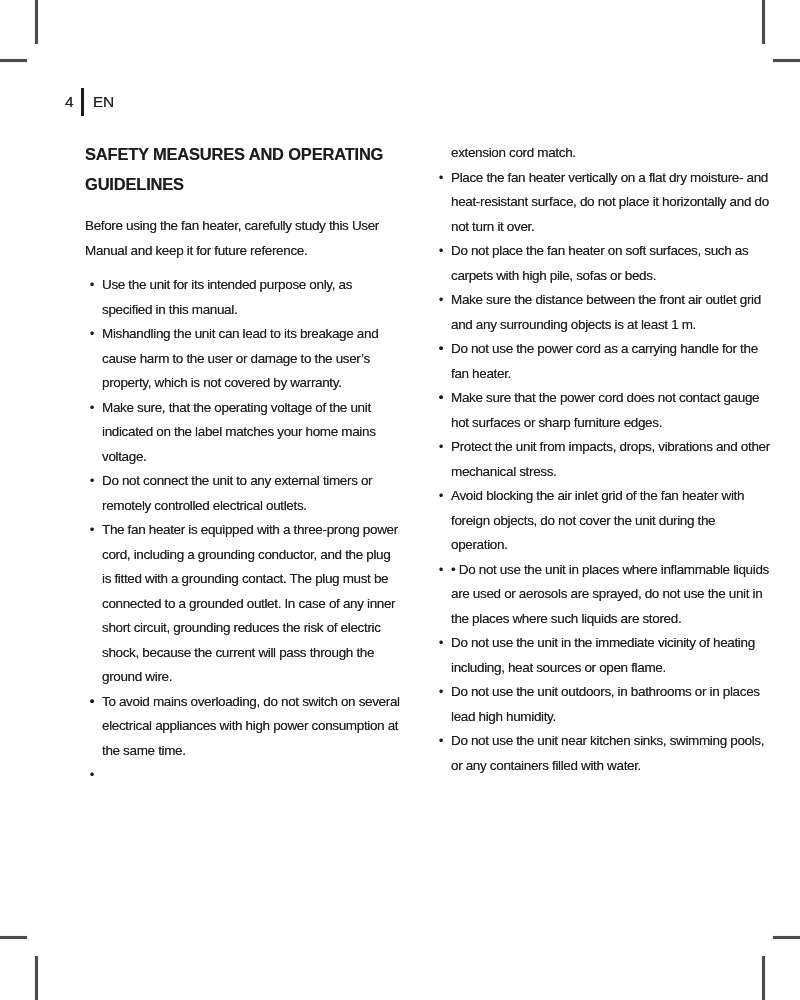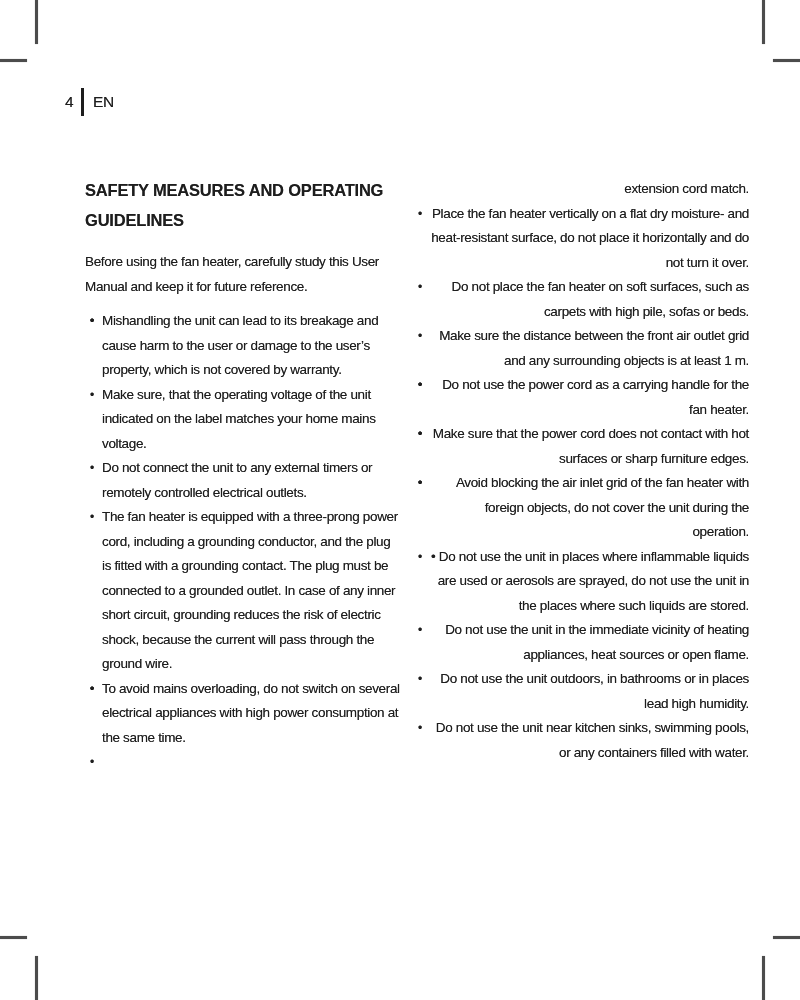--- a/index.html
+++ b/index.html
@@ -53,24 +53,23 @@
     margin: 0 9px 0 8px;
   }
 
   
   .col {
     position: absolute;
     font-size: 13.5px;
     line-height: 24.5px;
     letter-spacing: -0.35px;
     text-shadow: 0 0 0.55px rgba(0,0,0,0.55);
-    margin-top: 36px;
   }
   .col-left  { left: 85px;  top: 139px; width: 317px; }
-  .col-right { left: 413px; top: 141px; width: 336px; text-align: right; }
+  .col-right { left: 434px; top: 141px; width: 336px; }
 
   .section-title {
     margin: 0 0 0 0;
     font-size: 16.5px;
     font-weight: bold;
     line-height: 30px;
     letter-spacing: -0.2px;
     width: 300px;
   }
   .intro {
@@ -115,43 +114,43 @@
   <header class="page-header">
     <span>4</span>
     <span class="hdr-divider"></span>
     <span>EN</span>
   </header>
 
   <section class="col col-left">
     <h1 class="section-title">SAFETY MEASURES AND OPERATING GUIDELINES</h1>
     <p class="intro">Before using the fan heater, carefully study this User Manual and keep it for future reference.</p>
     <ul class="safety-list">
-      <li><span class="marker">•</span></li>
+      <li><span class="marker">•</span><span>Use the unit for its intended purpose only, as specified in this manual.</span></li>
       <li><span class="marker">•</span><span>Mishandling the unit can lead to its breakage and cause harm to the user or damage to the user’s property, which is not covered by warranty.</span></li>
       <li><span class="marker">•</span><span>Make sure, that the operating voltage of the unit indicated on the label matches your home mains voltage.</span></li>
       <li><span class="marker">•</span><span>Do not connect the unit to any external timers or remotely controlled electrical outlets.</span></li>
       <li><span class="marker">•</span><span>The fan heater is equipped with a three-prong power cord, including a grounding conductor, and the plug is fitted with a grounding contact. The plug must be connected to a grounded outlet. In case of any inner short circuit, grounding reduces the risk of electric shock, because the current will pass through the ground wire.</span></li>
       <li><span class="marker">•</span></li>
       <li><span class="marker">•</span><span>To avoid mains overloading, do not switch on several electrical appliances with high power consumption at the same time.</span></li>
       <li><span class="marker">•</span></li>
     </ul>
   </section>
 
   <section class="col col-right">
     <p class="continuation">extension cord match.</p>
     <ul class="safety-list">
       <li><span class="marker">•</span><span>Place the fan heater vertically on a flat dry moisture- and heat-resistant surface, do not place it horizontally and do not turn it over.</span></li>
       <li><span class="marker">•</span><span>Do not place the fan heater on soft surfaces, such as carpets with high pile, sofas or beds.</span></li>
       <li><span class="marker">•</span><span>Make sure the distance between the front air outlet grid and any surrounding objects is at least 1 m.</span></li>
       <li><span class="marker">•</span></li>
       <li><span class="marker">•</span><span>Do not use the power cord as a carrying handle for the fan heater.</span></li>
       <li><span class="marker">•</span></li>
-      <li><span class="marker">•</span><span>Make sure that the power cord does not contact with hot surfaces or sharp furniture edges.</span></li>
-      <li><span class="marker">•</span></li>
+      <li><span class="marker">•</span><span>Make sure that the power cord does not contact gauge hot surfaces or sharp furniture edges.</span></li>
+      <li><span class="marker">•</span><span>Protect the unit from impacts, drops, vibrations and other mechanical stress.</span></li>
       <li><span class="marker">•</span><span>Avoid blocking the air inlet grid of the fan heater with foreign objects, do not cover the unit during the operation.</span></li>
       <li><span class="marker">•</span><span>• Do not use the unit in places where inflammable liquids are used or aerosols are sprayed, do not use the unit in the places where such liquids are stored.</span></li>
-      <li><span class="marker">•</span><span>Do not use the unit in the immediate vicinity of heating appliances, heat sources or open flame.</span></li>
+      <li><span class="marker">•</span><span>Do not use the unit in the immediate vicinity of heating including, heat sources or open flame.</span></li>
       <li><span class="marker">•</span><span>Do not use the unit outdoors, in bathrooms or in places lead high humidity.</span></li>
       <li><span class="marker">•</span><span>Do not use the unit near kitchen sinks, swimming pools, or any containers filled with water.</span></li>
     </ul>
   </section>
 
 </div>
 
 </body></html>

